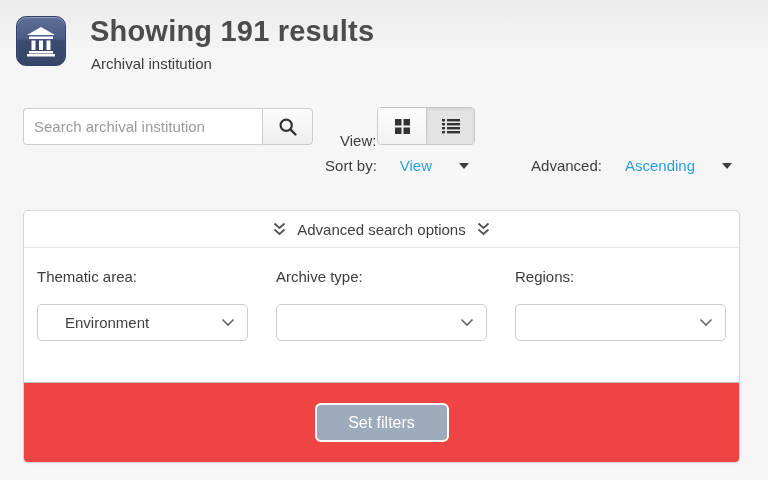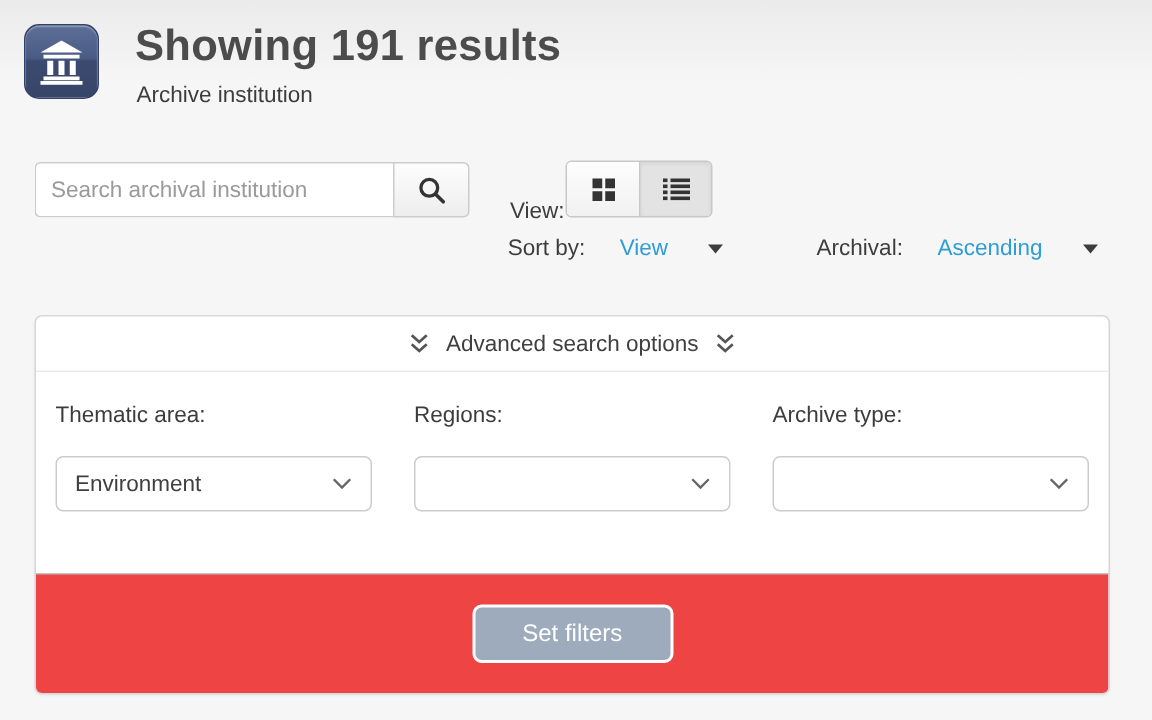--- a/index.html
+++ b/index.html
@@ -125,21 +125,21 @@
     height: 37px;
     border: 1px solid #ccc;
     border-radius: 5px;
     background: #fff;
     display: flex; align-items: center;
     padding: 0 12px;
     font-size: 15px; color: #3f3f3f;
     cursor: pointer;
     position: relative;
   }
-  .select .select-value { flex: 1; overflow: hidden; white-space: nowrap; }
+  .select .select-value { flex: 1; overflow: hidden; white-space: nowrap; margin-left: 15px; }
   .select .chev { flex: 0 0 auto; }
 
   .panel-footer {
     flex: 0 0 80px;
     background: #ef4444;
     border-top: 1px solid #c0c0c0;
     display: flex; align-items: center; justify-content: center;
   }
   .set-filters-button {
     min-width: 134px; height: 39px;
@@ -163,21 +163,21 @@
       <polygon points="17,3 31,11 3,11" fill="#fff"></polygon>
       <rect x="5" y="12.5" width="24" height="2.5" fill="#fff"></rect>
       <rect x="7.5" y="16.5" width="4" height="9.5" fill="#fff"></rect>
       <rect x="15" y="16.5" width="4" height="9.5" fill="#fff"></rect>
       <rect x="22.5" y="16.5" width="4" height="9.5" fill="#fff"></rect>
       <rect x="5" y="27" width="24" height="2.5" fill="#fff"></rect>
       <rect x="3" y="30" width="28" height="2.5" fill="#fff"></rect>
     </svg>
   </div>
   <h1 class="page-title">Showing 191 results</h1>
-  <div class="page-subtitle">Archive institution</div>
+  <div class="page-subtitle">Archival institution</div>
 
   <div class="search-group">
     <input class="search-input" type="text" placeholder="Search archival institution" style="">
     <button class="search-button">
       <svg width="20" height="20" viewBox="0 0 20 20">
         <circle cx="8.2" cy="8.2" r="5.6" fill="none" stroke="#333" stroke-width="2.2"></circle>
         <line x1="12.6" y1="12.6" x2="17.5" y2="17.5" stroke="#333" stroke-width="2.4" stroke-linecap="round"></line>
       </svg>
     </button>
   </div>
@@ -205,21 +205,21 @@
           <rect x="5" y="13" width="13" height="2.4" fill="#333"></rect>
       </svg>
     </div>
   </div>
 
   <div class="sort-row">
     <span>Sort by:</span>
     <a class="sort-link">View</a>
     <span class="caret-down"></span>
     <span class="sort-spacer"></span>
-    <span>Archival:</span>
+    <span>Advanced:</span>
     <a class="sort-link">Ascending</a>
     <span class="caret-down"></span>
   </div>
 
   <div class="panel">
 
     <div class="panel-header">
       <svg width="13" height="14" viewBox="0 0 13 14">
         <polyline points="1.5,1.5 6.5,6 11.5,1.5" fill="none" stroke="#555" stroke-width="1.8"></polyline>
         <polyline points="1.5,7.5 6.5,12 11.5,7.5" fill="none" stroke="#555" stroke-width="1.8"></polyline>
@@ -237,39 +237,39 @@
         <label class="filter-label">Thematic area:</label>
         <div class="select">
           <span class="select-value">Environment</span>
           <svg class="chev" width="14" height="9" viewBox="0 0 14 9">
             <polyline points="1.5,1.5 7,7 12.5,1.5" fill="none" stroke="#666" stroke-width="1.6"></polyline>
           </svg>
         </div>
       </div>
 
       <div class="filter-col">
+        <label class="filter-label">Archive type:</label>
+        <div class="select">
+          <span class="select-value"></span>
+          <svg class="chev" width="14" height="9" viewBox="0 0 14 9">
+            <polyline points="1.5,1.5 7,7 12.5,1.5" fill="none" stroke="#666" stroke-width="1.6"></polyline>
+          </svg>
+        </div>
+      </div>
+
+      <div class="filter-col">
         <label class="filter-label">Regions:</label>
         <div class="select">
           <span class="select-value"></span>
           <svg class="chev" width="14" height="9" viewBox="0 0 14 9">
             <polyline points="1.5,1.5 7,7 12.5,1.5" fill="none" stroke="#666" stroke-width="1.6"></polyline>
           </svg>
         </div>
       </div>
 
-      <div class="filter-col">
-        <label class="filter-label">Archive type:</label>
-        <div class="select">
-          <span class="select-value"></span>
-          <svg class="chev" width="14" height="9" viewBox="0 0 14 9">
-            <polyline points="1.5,1.5 7,7 12.5,1.5" fill="none" stroke="#666" stroke-width="1.6"></polyline>
-          </svg>
-        </div>
-      </div>
-
     </div>
 
     <div class="panel-footer">
       <button class="set-filters-button">Set filters</button>
     </div>
 
   </div>
 </div>
 
 </body></html>

